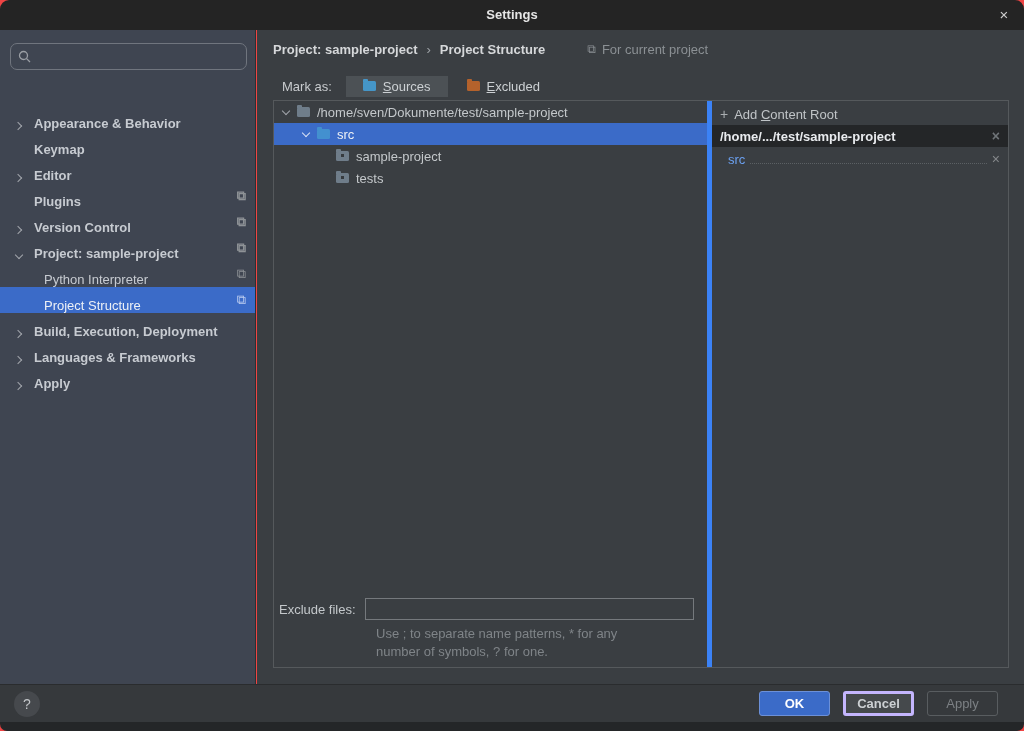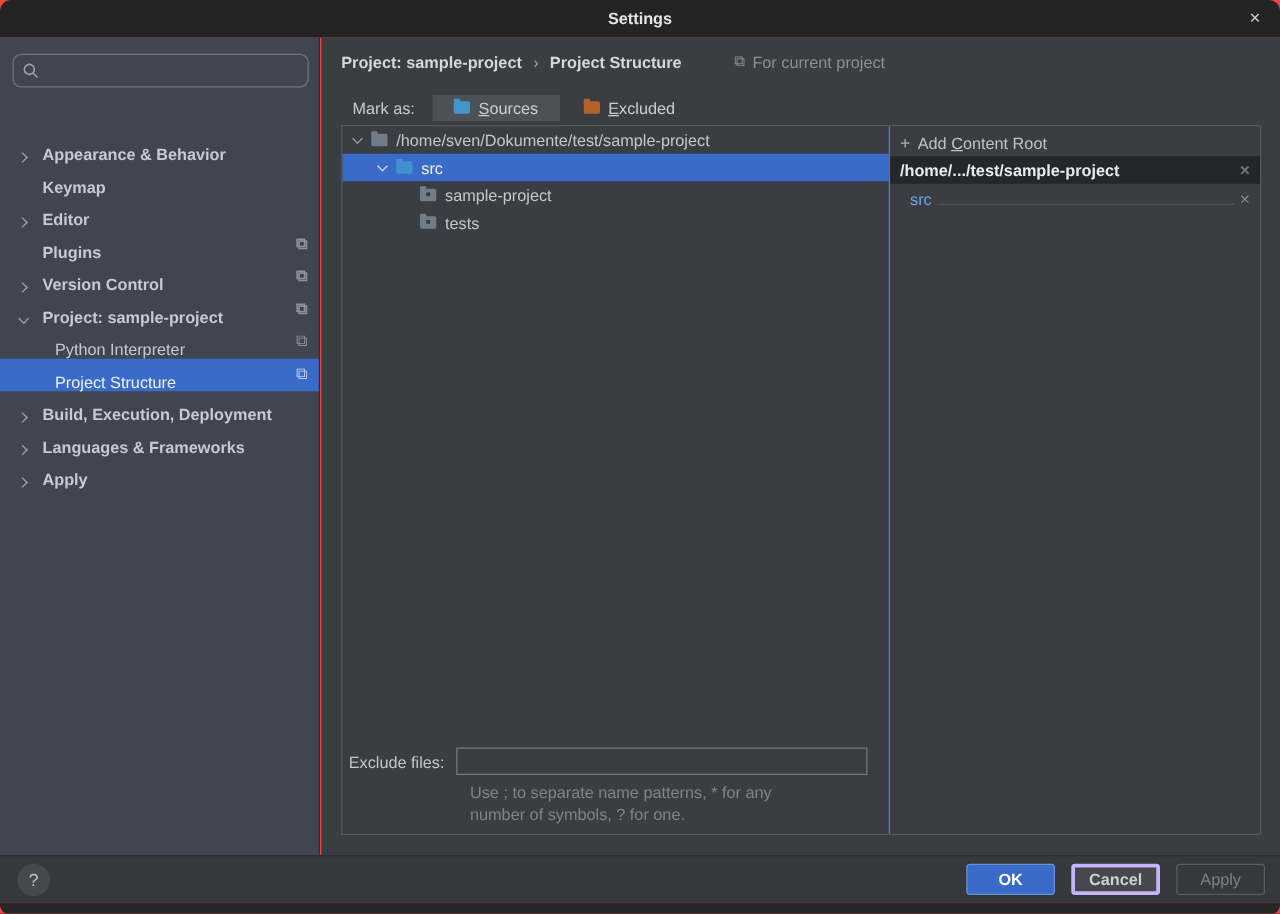--- a/index.html
+++ b/index.html
@@ -37,21 +37,21 @@
   .crumbs{position:absolute;left:16px;top:8px;height:22px;display:flex;align-items:center;font-size:13px;color:#d6d8da;font-weight:bold;}
   .crumbs .sep{color:#9da1a5;font-weight:normal;margin:0 9px;font-size:13px;}
   .scope{color:#8b9094;font-weight:normal;margin-left:42px;display:flex;align-items:center;gap:6px;}
   .scope .mini{font-family:"DejaVu Sans",sans-serif;font-size:12px;}
   .markas{position:absolute;left:25px;top:43px;height:26px;display:flex;align-items:center;font-size:13px;color:#c8cbce;}
   .mark-btn{display:flex;align-items:center;padding:3px 17px;border-radius:0;margin-left:2px;color:#ccd0d3;cursor:default;}
   .mark-btn.on{background:#4c5155;margin-left:14px;}
   .mkey{text-decoration:underline;}
   
   .panel{position:absolute;left:16px;top:70px;width:736px;height:568px;border:1px solid #55595c;box-sizing:border-box;}
-  .pane-left{position:absolute;left:0;top:0;width:438px;height:100%;border-right:1px solid #3b82f6;box-sizing:border-box;}
+  .pane-left{position:absolute;left:0;top:0;width:438px;height:100%;border-right:5px solid #3b82f6;box-sizing:border-box;}
   .pane-right{position:absolute;left:438px;top:0;right:0;height:100%;}
   .trow{height:22px;display:flex;align-items:center;font-size:13px;color:#c4c8cb;cursor:default;}
   .trow .chev{margin-right:6px;}
   .trow.d0{padding-left:8px;}
   .trow.d1{padding-left:28px;}
   .trow.d2{padding-left:62px;}
   .trow.selected{background:#3b6bc8;color:#eef1f5;}
   
   .exclude{position:absolute;left:0;bottom:6px;width:100%;}
   .exrow{display:flex;align-items:center;padding-left:5px;}
@@ -64,21 +64,21 @@
   .add-row .plus{margin-right:6px;color:#aaaeb1;font-size:14px;}
   .root-row{height:22px;background:#242628;display:flex;align-items:center;padding:0 8px;color:#e9ebee;font-weight:bold;font-size:13px;cursor:default;}
   .xdim{margin-left:auto;color:#6f7478;font-size:14px;cursor:default;}
   .sf-head{margin:9px 0 0 8px;color:#4e8be6;font-weight:bold;font-size:13px;}
   .sf-item{display:flex;align-items:baseline;margin:4px 8px 0 16px;font-size:13px;color:#6ba0f0;cursor:default;}
   .leader{flex:1;border-bottom:1px dotted #5b6064;margin:0 5px 3px 5px;}
   .sf-item .x{color:#85888b;font-size:14px;}
   
   .footer{position:absolute;left:0;top:684px;width:1024px;height:38px;background:#36393c;border-top:1px solid #2a2c2e;box-sizing:border-box;}
   .help{position:absolute;left:14px;top:6px;width:26px;height:26px;border-radius:50%;background:#46494d;color:#c2c5c8;text-align:center;line-height:26px;font-size:14px;cursor:default;}
-  .btns{position:absolute;right:12px;top:6px;display:flex;gap:13px;}
+  .btns{position:absolute;right:26px;top:6px;display:flex;gap:13px;}
   .btn{width:71px;height:25px;border-radius:3px;font-size:13px;display:flex;align-items:center;justify-content:center;box-sizing:border-box;font-family:inherit;cursor:default;}
   .btn.ok{background:#3b6bc8;border:1px solid #6c90d8;color:#ffffff;font-weight:bold;}
   .btn.cancel{background:#45494c;border:3px solid #c4b5fd;color:#ccd0d3;font-weight:bold;}
   .btn.apply{background:transparent;border:1px solid #595d60;color:#7c8084;}
   .bottomstrip{position:absolute;left:0;top:722px;width:1024px;height:9px;background:#242628;border-radius:0 0 7px 7px;}
 </style>
 </head>
 <body>
 
 <div class="window">

